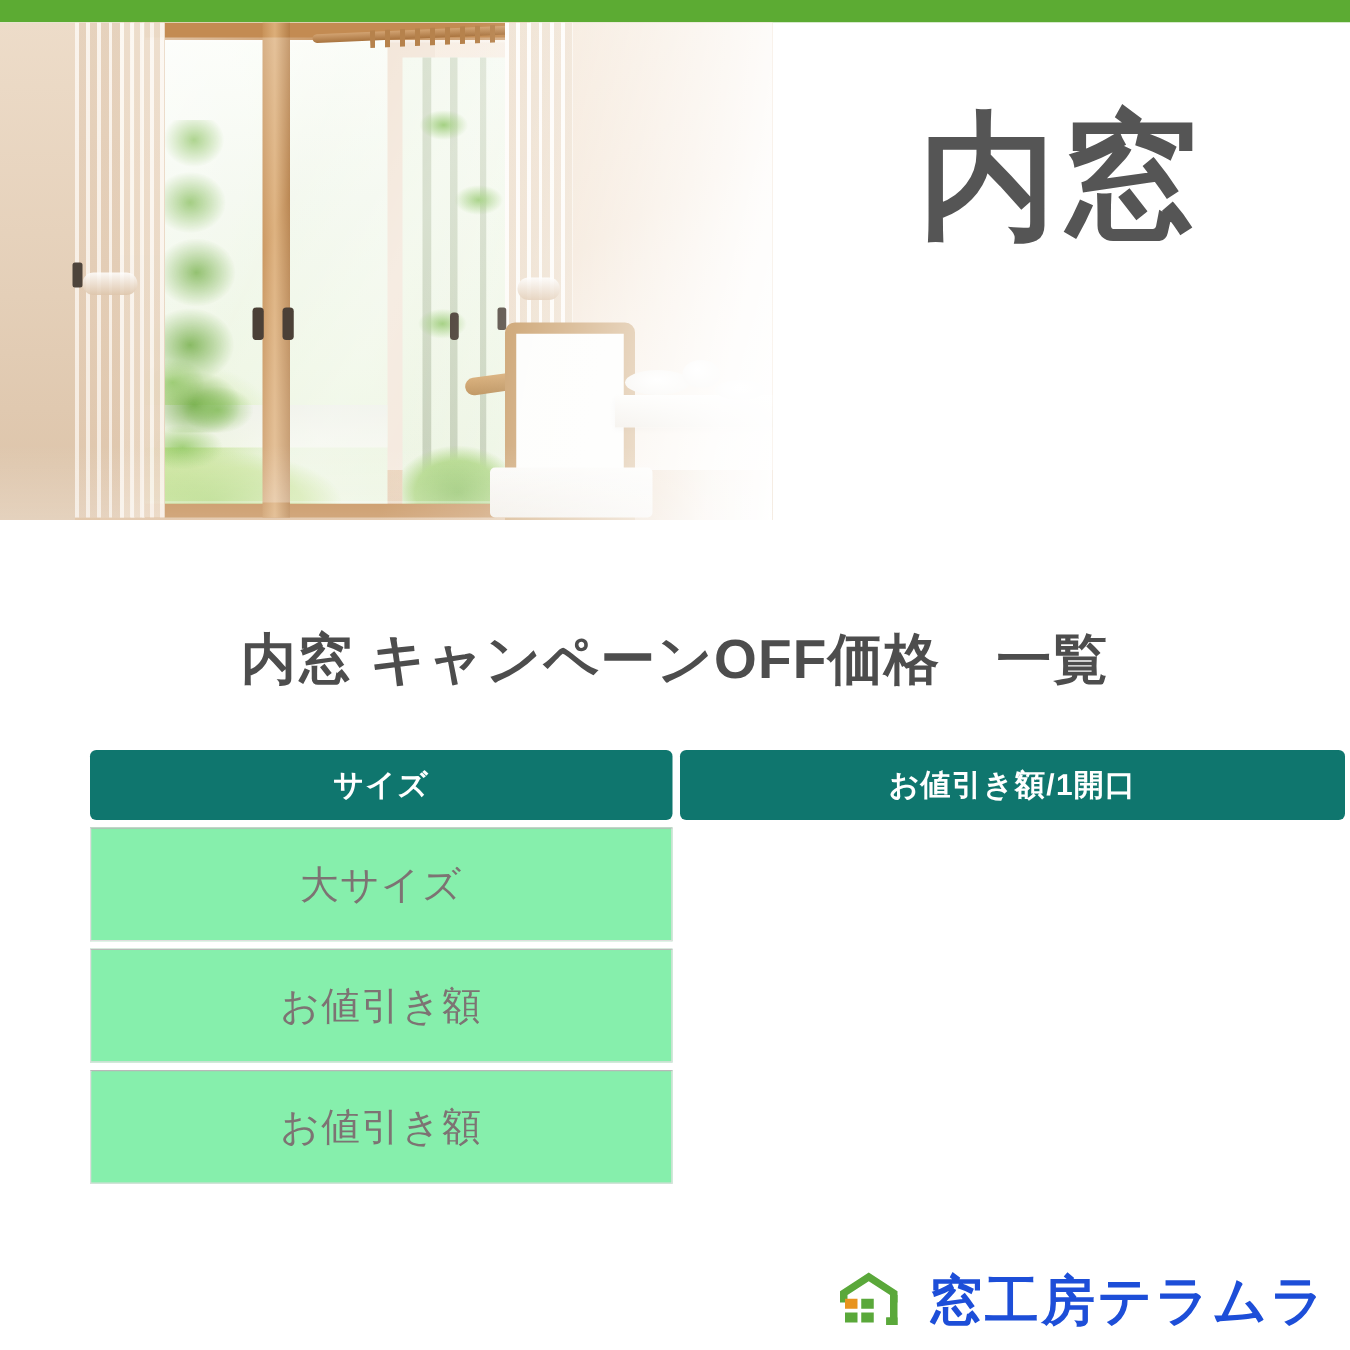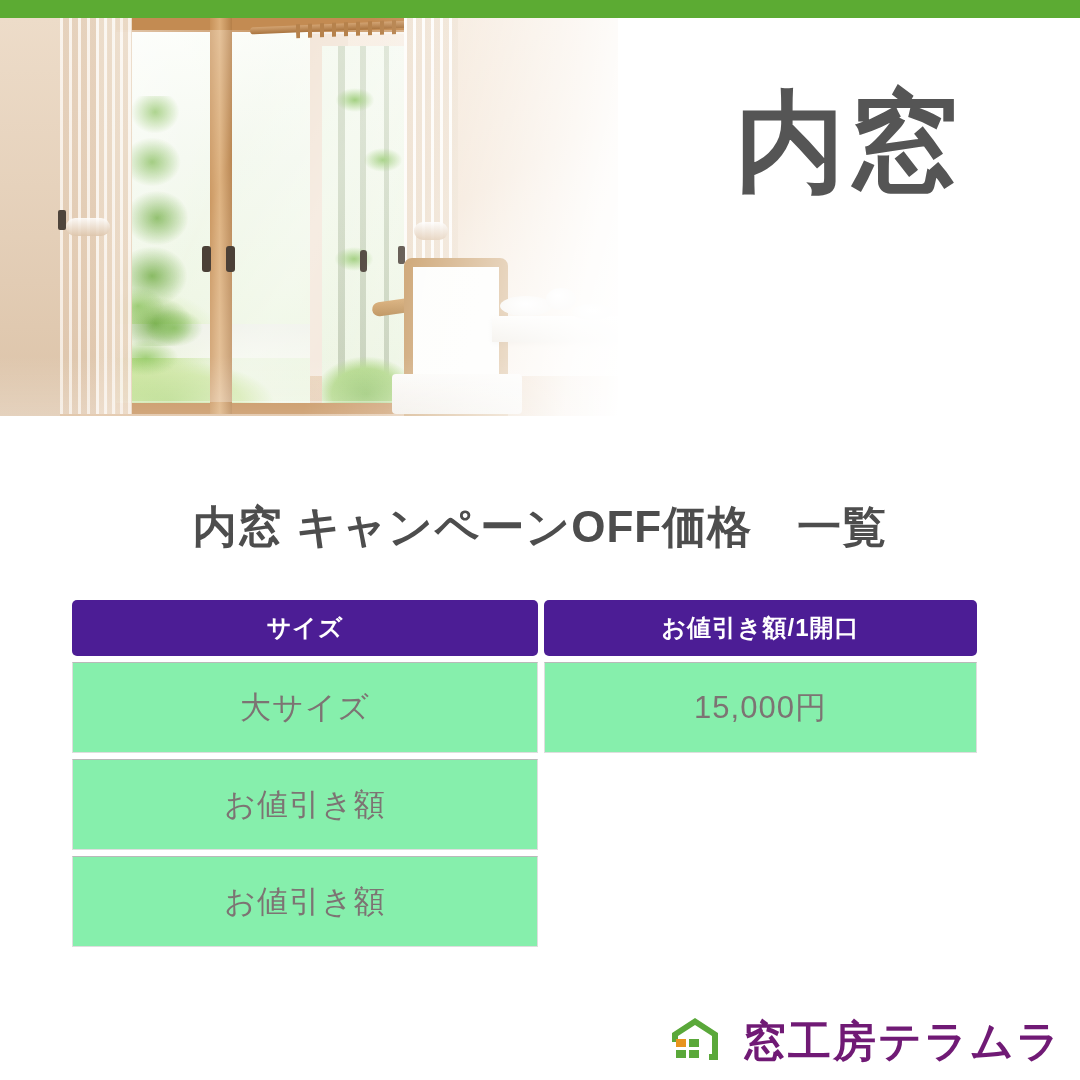--- a/index.html
+++ b/index.html
@@ -300,21 +300,21 @@
   .price-table {
     position: absolute;
     left: 72px; top: 600px;
     width: 933px;
   }
   .trow {
     display: flex;
     gap: 6px;
   }
   .thead .tcell {
-    background: #4c1d95;
+    background: #0f766e;
     color: #ffffff;
     border: none;
     border-radius: 5px;
     height: 56px;
     font-size: 24px;
     font-weight: bold;
     letter-spacing: 1px;
   }
   .tbody .trow { margin-top: 6px; }
   .tcell {
@@ -323,36 +323,36 @@
     justify-content: center;
     height: 91px;
     background: #86efac;
     border: 1px solid #dedede;
     border-top-color: #b9b9b9;
     font-size: 31px;
     color: #7d7373;
     letter-spacing: 1px;
   }
   .col-a { width: 466px; flex: none; }
-  .col-b { width: 433px; flex: none; }
+  .col-b { width: 532px; flex: none; }
 
   
   .logo {
     position: absolute;
     right: 18px; bottom: 14px;
     display: flex;
     align-items: center;
     gap: 18px;
   }
   .logo-mark { width: 56px; height: 50px; display: block; }
   .logo-text {
     font-size: 43px;
     font-weight: bold;
     letter-spacing: 2px;
-    color: #701a75;
+    color: #1d4ed8;
     line-height: 1;
   }
 </style>
 </head>
 <body>
 
 <div class="page">
 
   <div class="top-bar"></div>
 
@@ -419,21 +419,20 @@
   <div class="section-title">内窓 キャンペーンOFF価格　一覧</div>
 
   <div class="price-table">
     <div class="trow thead">
       <div class="tcell col-a">サイズ</div>
       <div class="tcell col-b">お値引き額/1開口</div>
     </div>
     <div class="tbody">
       <div class="trow">
         <div class="tcell col-a">大サイズ</div>
-        <div class="tcell col-b">15,000円</div>
       </div>
       <div class="trow">
         <div class="tcell col-a">お値引き額</div>
       </div>
       <div class="trow">
         <div class="tcell col-a">お値引き額</div>
       </div>
     </div>
   </div>
 

